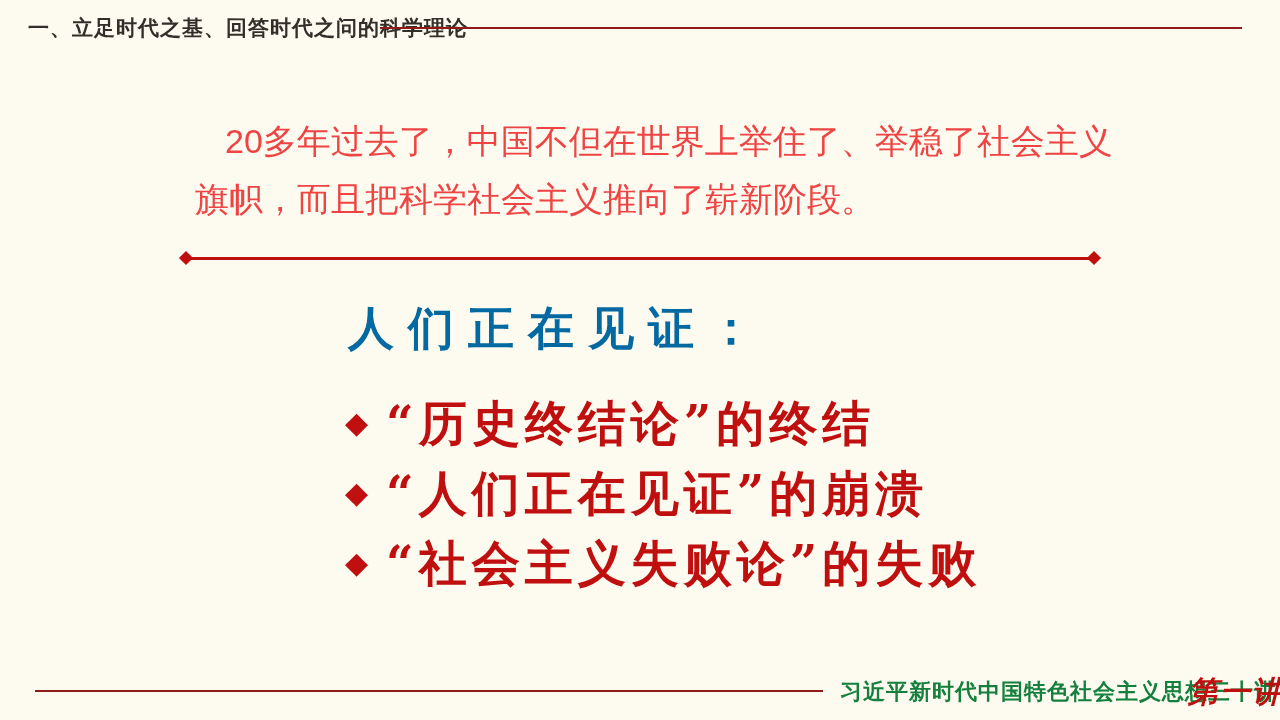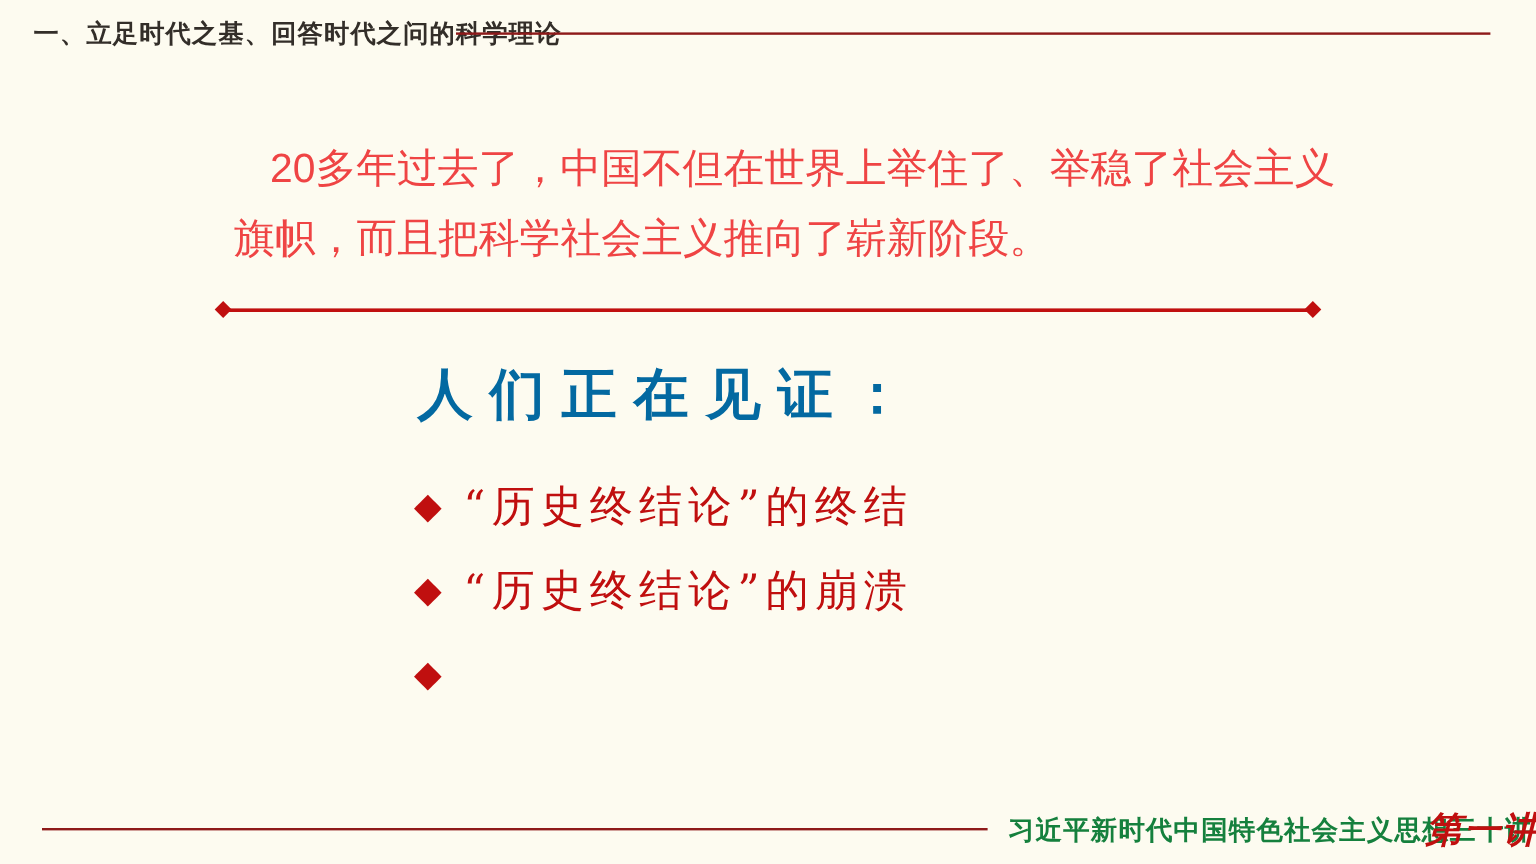--- a/index.html
+++ b/index.html
@@ -105,22 +105,22 @@
   }
   .bullet-marker {
     font-family: "DejaVu Sans", sans-serif;
     font-size: 30px;
     color: #C00F0F;
     margin-right: 18px;
     line-height: 1;
   }
   .bullet-text {
     font-family: "DejaVu Serif", serif;
-    font-size: 36px;
-    font-weight: normal;
+    font-size: 48px;
+    font-weight: bold;
     color: #C00F0F;
     letter-spacing: 5px;
     line-height: 1;
   }
 
   
   .footer-rule {
     position: absolute;
     left: 35px;
     top: 690px;
@@ -172,24 +172,25 @@
 
   <div class="witness-lead">人们正在见证：</div>
 
   <ul class="bullet-list">
     <li class="bullet-item">
       <span class="bullet-marker">◆</span>
       <span class="bullet-text">“历史终结论”的终结</span>
     </li>
     <li class="bullet-item">
       <span class="bullet-marker">◆</span>
-      <span class="bullet-text">“历史终结论”的崩溃</span>
+      <span class="bullet-text">“人们正在见证”的崩溃</span>
     </li>
     <li class="bullet-item">
       <span class="bullet-marker">◆</span>
+      <span class="bullet-text">“社会主义失败论”的失败</span>
     </li>
   </ul>
 
   <div class="footer-rule"></div>
   <div class="footer-series">习近平新时代中国特色社会主义思想三十讲</div>
   <div class="footer-badge">第一讲</div>
 
 </div>
 
 </body></html>

